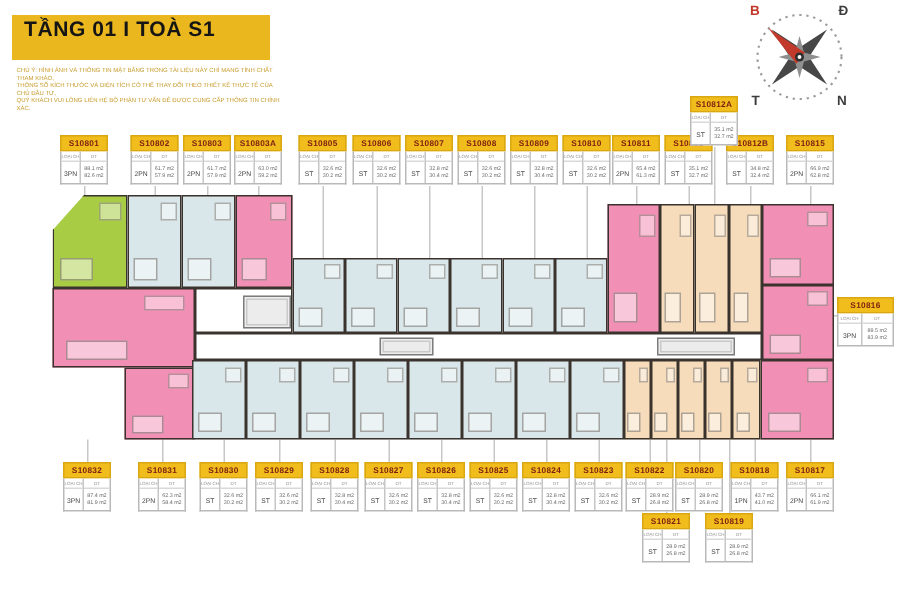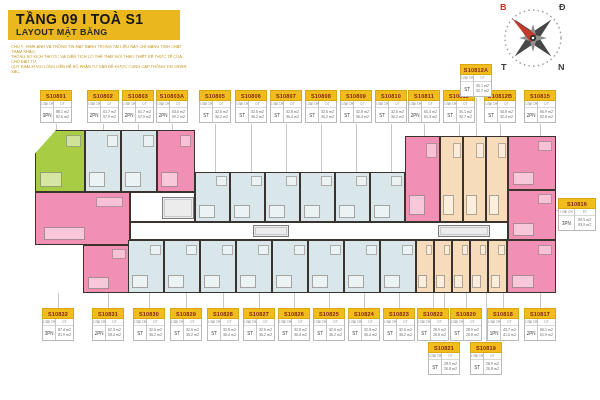--- a/index.html
+++ b/index.html
@@ -37,22 +37,21 @@
   .card .aa{flex:1;display:flex;flex-direction:column;align-items:center;justify-content:center;
             font-size:3.6px;color:#6a6a6a;line-height:4.6px;}
   .leader{position:absolute;background:#c7c7c7;z-index:1;}
 </style>
 </head>
 <body>
 
 <div id="stage">
 
   <div class="hdr">
-    <div class="t">TẦNG 09  I  TOÀ S1</div>
-    <div class="s">LAYOUT MẶT BẰNG</div>
+    <div class="t">TẦNG 01  I  TOÀ S1</div>
   </div>
 
   <div class="disc">
     <div>CHÚ Ý: HÌNH ẢNH VÀ THÔNG TIN MẶT BẰNG TRONG TÀI LIỆU NÀY CHỈ MANG TÍNH CHẤT THAM KHẢO,</div>
     <div>THÔNG SỐ KÍCH THƯỚC VÀ DIỆN TÍCH CÓ THỂ THAY ĐỔI THEO THIẾT KẾ THỰC TẾ CỦA CHỦ ĐẦU TƯ,</div>
     <div>QUÝ KHÁCH VUI LÒNG LIÊN HỆ BỘ PHẬN TƯ VẤN ĐỂ ĐƯỢC CUNG CẤP THÔNG TIN CHÍNH XÁC.</div>
   </div>
 
   <div class="compass">
     <svg width="84" height="78" viewBox="0 0 84 78">

